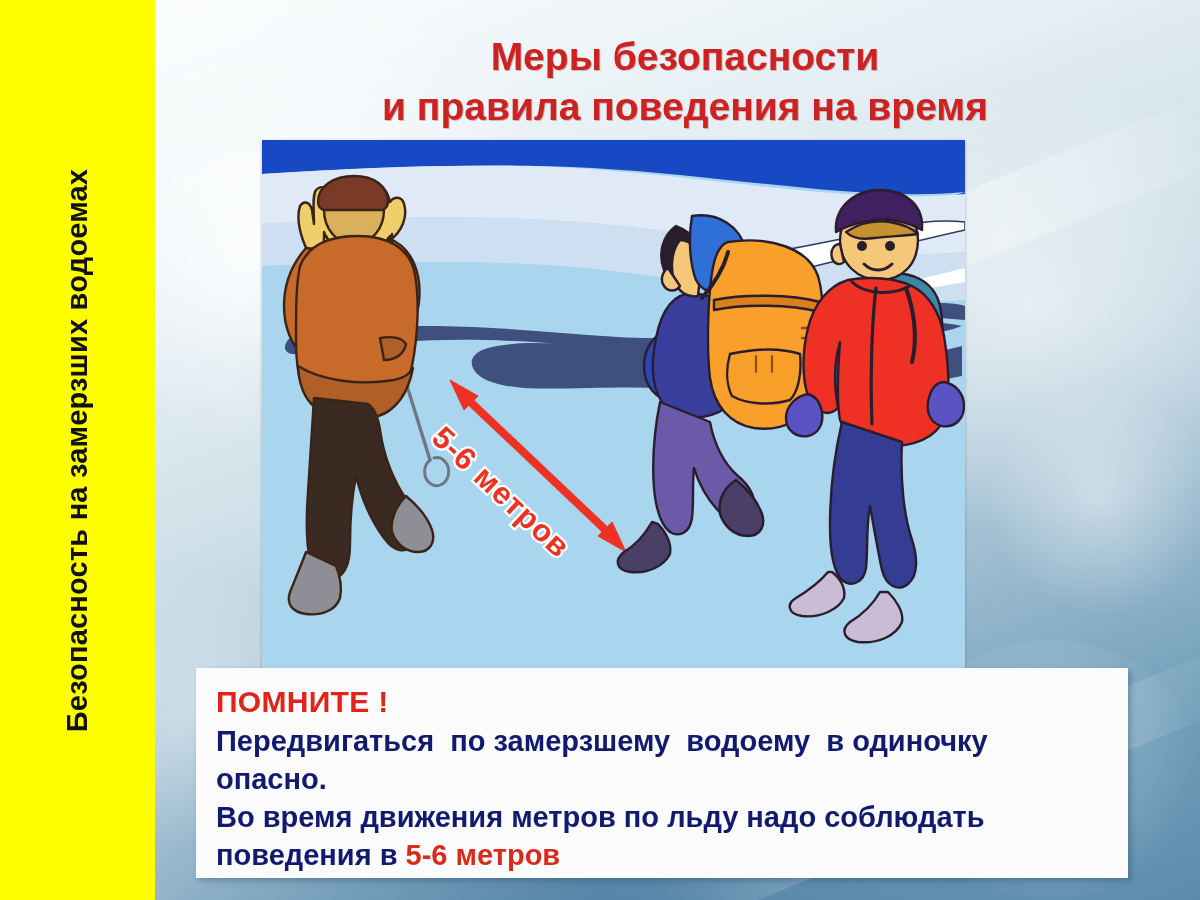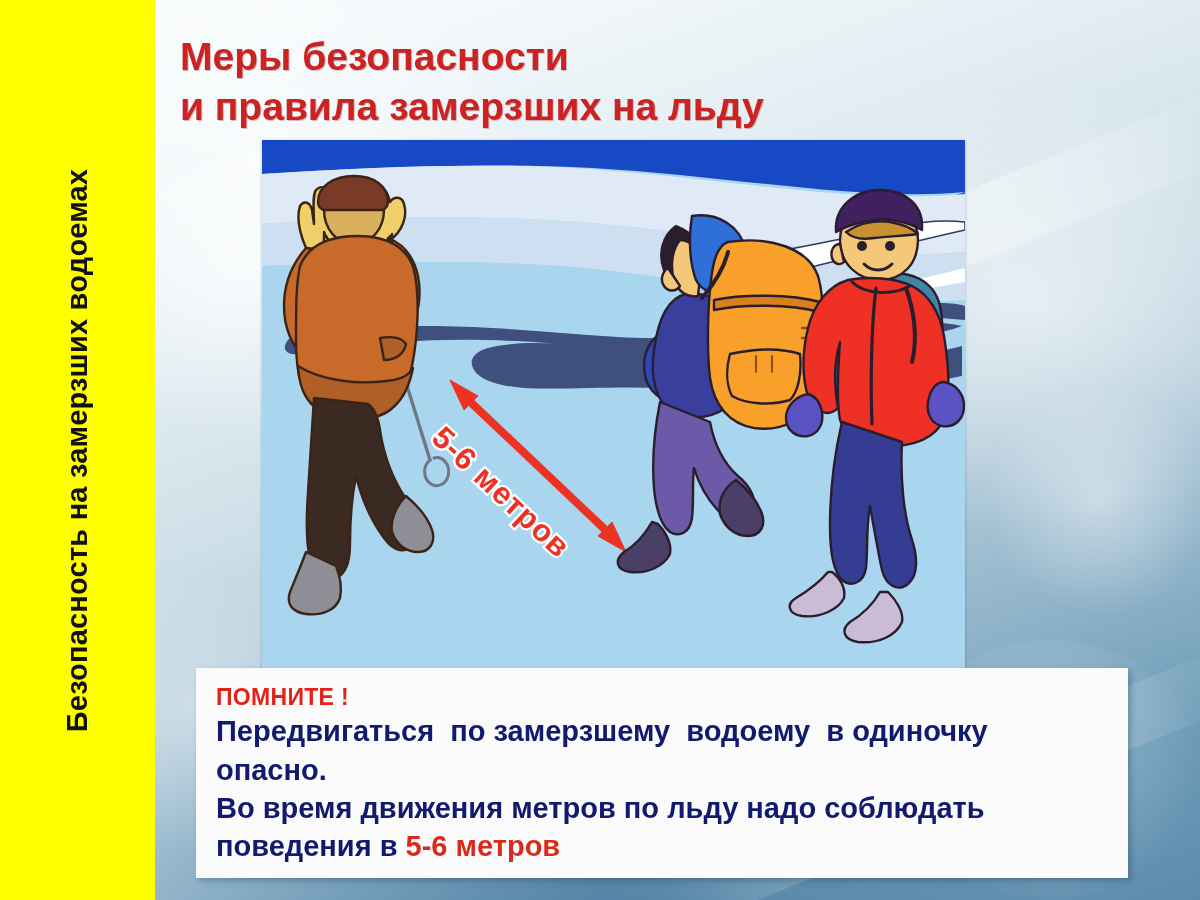--- a/index.html
+++ b/index.html
@@ -79,20 +79,21 @@
     color: #111111;
     line-height: 1;
   }
 
   
   #title {
     position: absolute;
     left: 180px;
     top: 32px;
     width: 1010px;
+    text-align: center;
     font-family: "Liberation Sans", sans-serif;
     font-weight: bold;
     font-size: 39px;
     line-height: 1.28;
     color: #cc2222;
     text-shadow: 1px 1px 0 rgba(120,20,20,0.28);
   }
   #title .tline { display: block; }
 
   
@@ -121,42 +122,42 @@
     box-sizing: border-box;
   }
   #note-box .ln {
     font-family: "Liberation Sans", sans-serif;
     font-weight: bold;
     font-size: 29px;
     line-height: 1.32;
     color: #101a6e;
     white-space: pre;
   }
-  #note-box .ln.head { color: #e2231a; font-size: 23px; letter-spacing: 0.3px; }
+  #note-box .ln.head { color: #e2231a; font-size: 30px; letter-spacing: 0.3px; }
   #note-box .hl { color: #d92b1c; }
 </style>
 </head>
 <body>
 
 <div id="slide">
 
   <div class="blob blob-a"></div>
   <div class="blob blob-b"></div>
   <div class="blob blob-c"></div>
   <div class="blob blob-d"></div>
   <div class="streak streak-1"></div>
   <div class="streak streak-2"></div>
 
   <div id="sidebar">
     <div id="sidebar-label">Безопасность на замерзших  водоемах</div>
   </div>
 
   <div id="title">
     <span class="tline">Меры безопасности</span>
-    <span class="tline">и правила замерзших на льду</span>
+    <span class="tline">и правила поведения на время</span>
   </div>
 
   <div id="illustration">
     <svg viewBox="0 0 703 528" xmlns="http://www.w3.org/2000/svg">
       <defs>
         <marker id="nothing"></marker>
       </defs>
 
       <rect x="0" y="0" width="703" height="528" fill="#a9d6ee"></rect>
 

